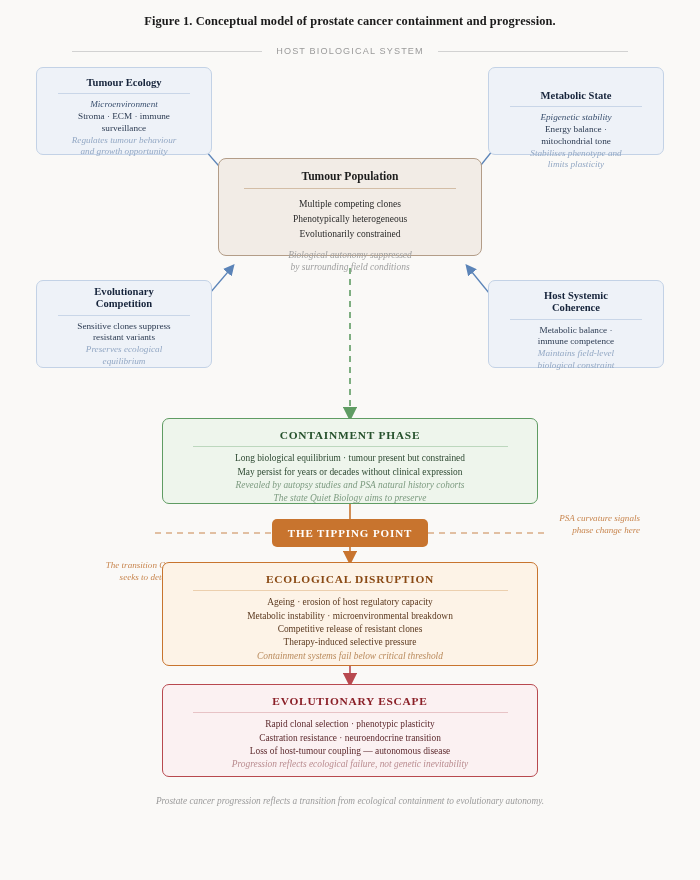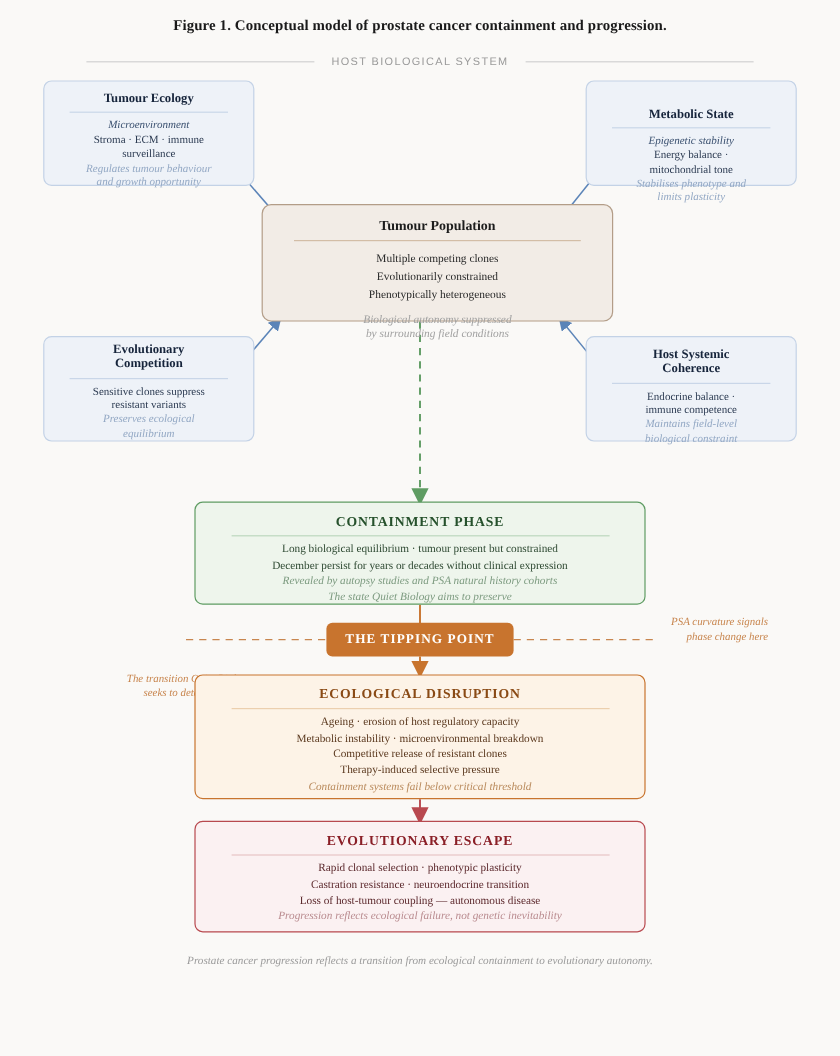--- a/index.html
+++ b/index.html
@@ -170,41 +170,41 @@
     <div class="ln">Sensitive clones suppress</div>
     <div class="ln">resistant variants</div>
     <div class="ln soft">Preserves ecological</div>
     <div class="ln soft">equilibrium</div>
   </div>
 
   <div class="card blue" style="left:488px;top:280px;width:176px;height:88px;padding:9px 8px 0;">
     <div class="hd">Host Systemic</div>
     <div class="hd">Coherence</div>
     <div class="sep"></div>
-    <div class="ln">Endocrine balance ·</div>
+    <div class="ln">Metabolic balance ·</div>
     <div class="ln">immune competence</div>
     <div class="ln soft">Maintains field-level</div>
     <div class="ln soft">biological constraint</div>
   </div>
 
-  <div class="card centre" style="left:218px;top:170px;width:293px;height:98px;padding:11px 10px 0;">
+  <div class="card centre" style="left:218px;top:158px;width:264px;height:98px;padding:11px 10px 0;">
     <div class="hd">Tumour Population</div>
     <div class="sep"></div>
     <div class="ln">Multiple competing clones</div>
+    <div class="ln">Phenotypically heterogeneous</div>
     <div class="ln">Evolutionarily constrained</div>
-    <div class="ln">Phenotypically heterogeneous</div>
     <div class="ln soft" style="margin-top:7px;">Biological autonomy suppressed</div>
     <div class="ln soft">by surrounding field conditions</div>
   </div>
 
   <div class="card phase green" style="left:162px;top:418px;width:376px;height:86px;padding:10px 12px 0;">
     <div class="hd">CONTAINMENT PHASE</div>
     <div class="sep"></div>
     <div class="ln">Long biological equilibrium · tumour present but constrained</div>
-    <div class="ln">December persist for years or decades without clinical expression</div>
+    <div class="ln">May persist for years or decades without clinical expression</div>
     <div class="ln soft">Revealed by autopsy studies and PSA natural history cohorts</div>
     <div class="ln soft">The state Quiet Biology aims to preserve</div>
   </div>
 
   <div class="tip-note l" style="left:60px;top:512px;width:150px;">
     <div>The transition Quiet Biology</div>
     <div>seeks to detect and delay</div>
   </div>
 
   <div class="tipping" style="left:272px;top:519px;width:156px;height:28px;">

